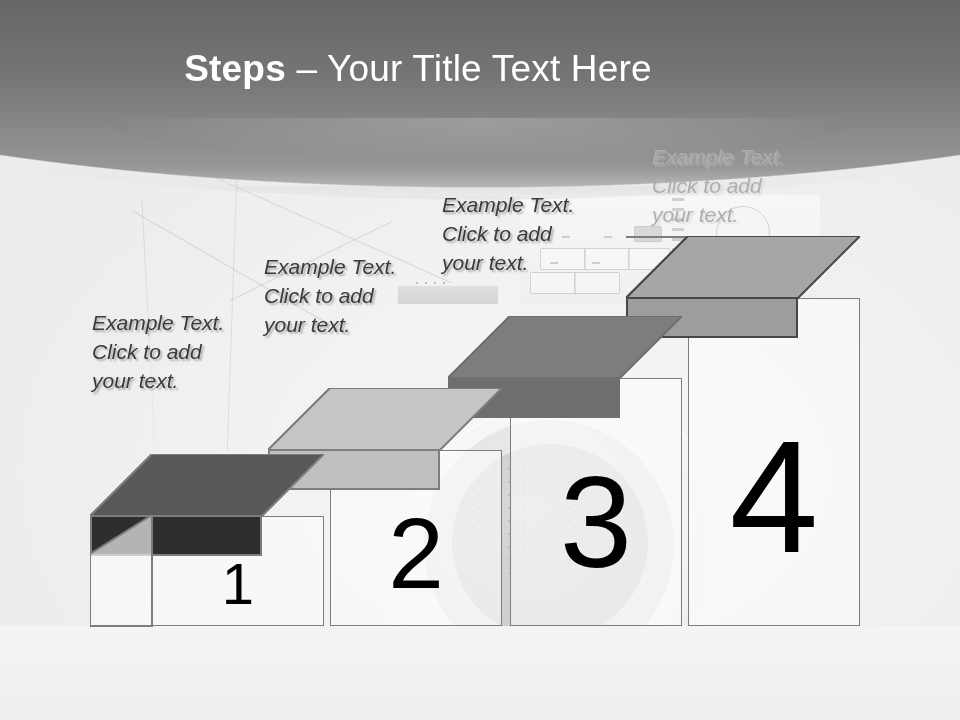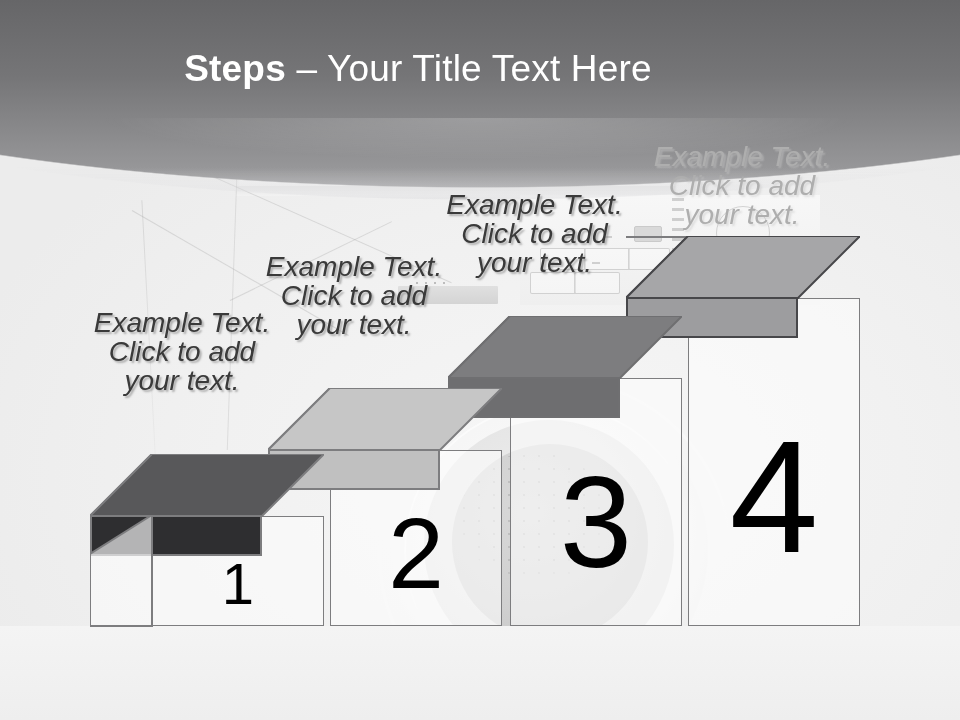--- a/index.html
+++ b/index.html
@@ -119,21 +119,21 @@
   }
   .title{
     position:absolute;left:0;top:48px;width:836px;text-align:center;
     font-size:37px;color:#ffffff;letter-spacing:.2px;white-space:nowrap;
   }
   .title .b{font-weight:bold;}
   .title .n{font-weight:normal;}
 
   
   .caption{
-    position:absolute;text-align:center;font-style:italic;font-size:28px;
+    position:absolute;text-align:left;font-style:italic;font-size:21px;
     line-height:29px;color:#3a3a3a;
     text-shadow:2px 2px 2px rgba(120,120,120,.55);
     white-space:pre-line;
   }
   .caption.faded{color:#aeaeae;text-shadow:2px 2px 2px rgba(200,200,200,.5);}
 
   
   .steps{position:absolute;left:0;top:0;width:960px;height:720px;}
   .ped{position:absolute;}
   .ped .body{

